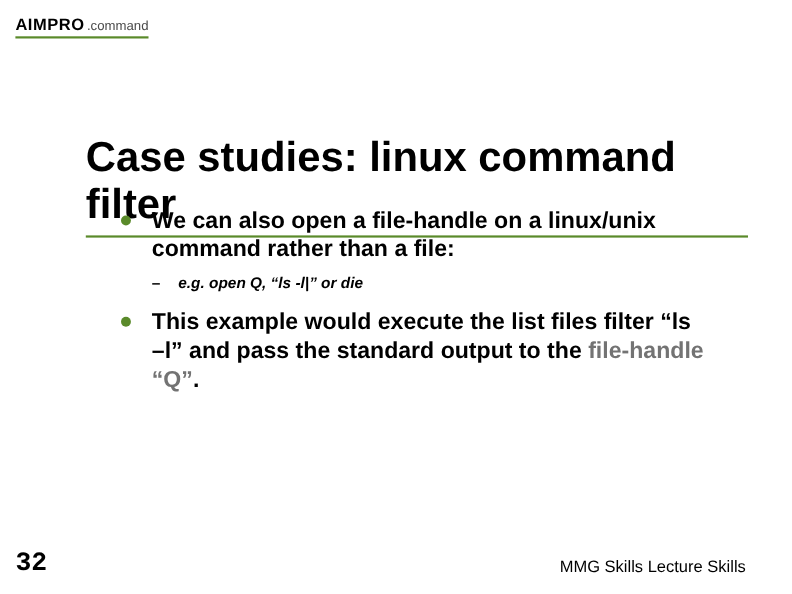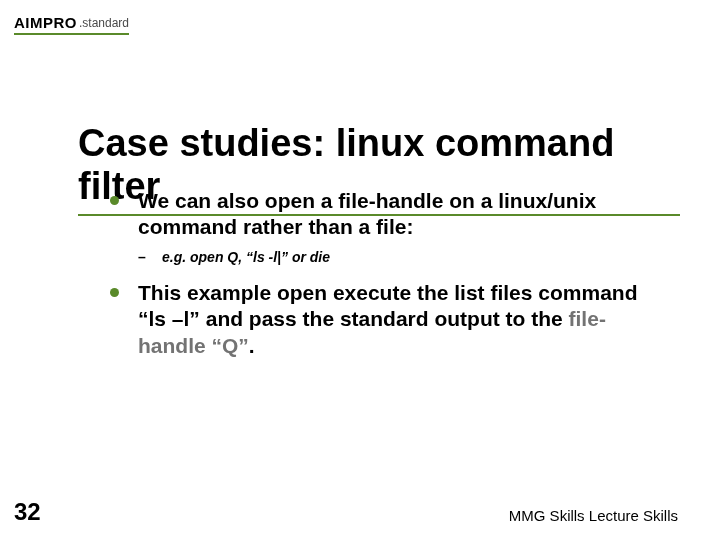--- a/index.html
+++ b/index.html
@@ -40,50 +40,50 @@
   ul.l2 > li { position: relative; padding-left: 24px; margin-bottom: 10px; }
   ul.l2 > li::before {
     content: "–"; position: absolute; left: 0; top: 0; color: #000;
   }
   .sub-italic { font-style: italic; }
   .plain-run { }
   .accent { color: #737373; }
 
   .pagenum {
     position: absolute; left: 14px; bottom: 14px;
-    font-size: 24px; font-weight: 700;
+    font-size: 24px; font-weight: 700; font-family: Liberation Mono, monospace;
   }
   .footer {
     position: absolute; right: 42px; bottom: 16px;
     font-size: 15px;
   }
 </style>
 </head>
 <body>
 <div class="slide">
 
   <div class="logo">
     <span class="logo-aimpro">AIMPRO</span>
-    <span class="logo-sub">.standard</span>
+    <span class="logo-sub">.command</span>
   </div>
 
   <div class="title">Case studies: linux command filter</div>
 
   <div class="body">
     <ul class="l1">
       <li>
         <span>We can also open a file-handle on a linux/unix command rather than a file:</span>
         <ul class="l2">
           <li>
             <span class="sub-italic">e.g. open Q, “ls -l|” or die</span>
           </li>
         </ul>
       </li>
       <li>
-        <span class="plain-run">This example open execute the list files command “ls –l” and pass the standard output to the </span><span class="accent">file-handle “Q”</span><span class="plain-run">.</span>
+        <span class="plain-run">This example would execute the list files filter “ls –l” and pass the standard output to the </span><span class="accent">file-handle “Q”</span><span class="plain-run">.</span>
       </li>
     </ul>
   </div>
 
   <div class="pagenum">32</div>
   <div class="footer">MMG Skills Lecture Skills</div>
 
 </div>
 
 </body></html>

